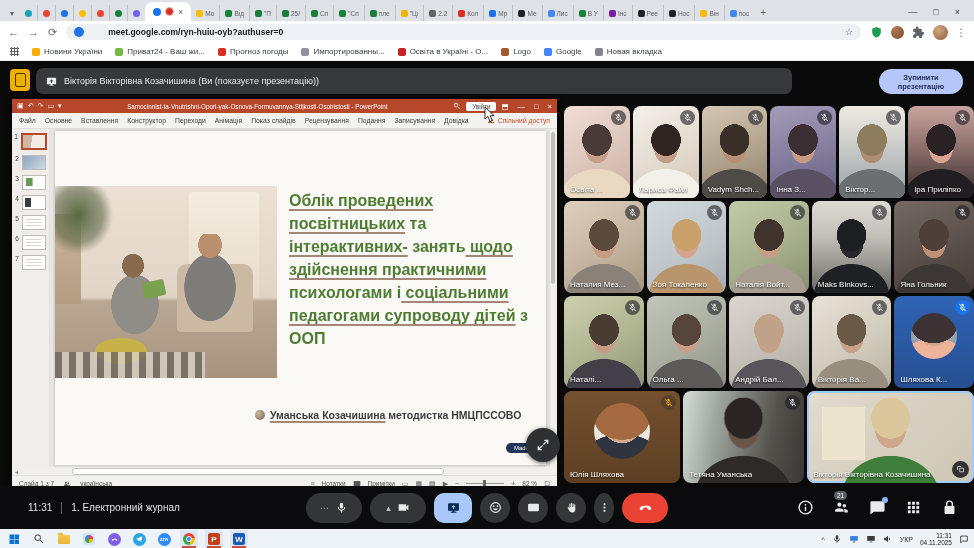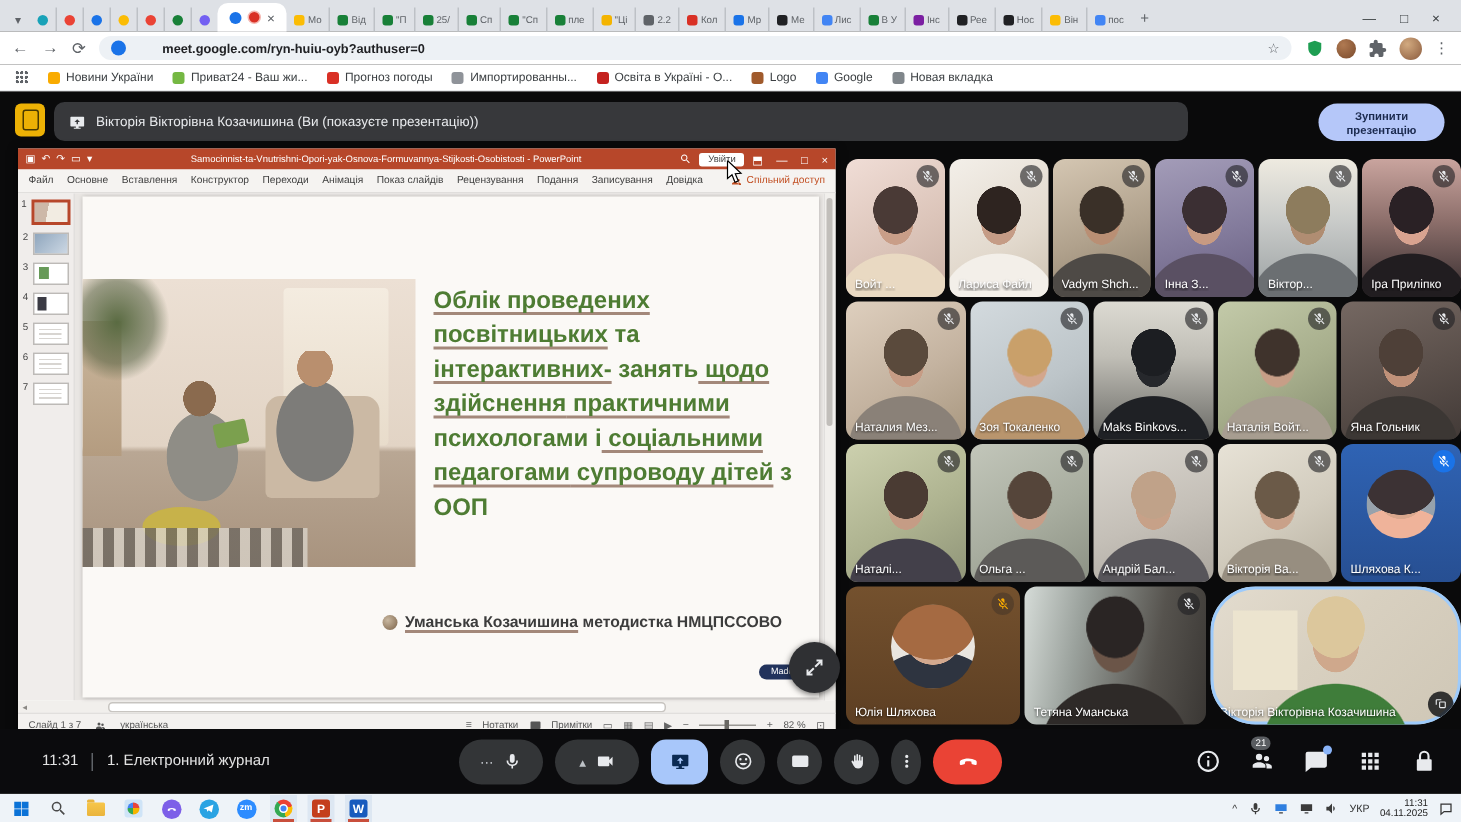--- a/index.html
+++ b/index.html
@@ -500,21 +500,21 @@
         <div class="prow">
           <div class="tile" style="background: linear-gradient(150deg, rgb(240, 221, 214) 0%, rgb(220, 197, 186) 55%, rgb(201, 176, 164) 100%);">
             <div class="sil" style="--hair: #4a3a36; --skin: #c99e88; --body: #e9d9c2;"></div>
             <div class="mic mic-default">
               <span class="ic">
                 <svg viewBox="0 0 24 24" style="width: 100%; height: 100%; display: block;">
                   <path fill="currentColor" d="M15 11.2V5a3 3 0 0 0-6 0v.3l6 5.9zM4.4 2.6L3 4l6 6v1a3 3 0 0 0 4.7 2.5l1.5 1.5A5 5 0 0 1 7 11H5a7 7 0 0 0 6 6.9V21h2v-3.1c.8-.1 1.6-.4 2.3-.8l4.7 4.7 1.4-1.4zM17 11h2a7 7 0 0 1-1.2 3.9l-1.5-1.5c.45-.7.7-1.5.7-2.4z"></path>
                 </svg>
               </span>
             </div>
-            <div class="pname">Войт ...</div>
+            <div class="pname">Освіта ...</div>
           </div>
           <div class="tile" style="background: linear-gradient(150deg, rgb(243, 239, 233) 0%, rgb(226, 217, 205) 60%, rgb(205, 194, 178) 100%);">
             <div class="sil" style="--hair: #2e2420; --skin: #c59c86; --body: #f3efe9;"></div>
             <div class="mic mic-default">
               <span class="ic">
                 <svg viewBox="0 0 24 24" style="width: 100%; height: 100%; display: block;">
                   <path fill="currentColor" d="M15 11.2V5a3 3 0 0 0-6 0v.3l6 5.9zM4.4 2.6L3 4l6 6v1a3 3 0 0 0 4.7 2.5l1.5 1.5A5 5 0 0 1 7 11H5a7 7 0 0 0 6 6.9V21h2v-3.1c.8-.1 1.6-.4 2.3-.8l4.7 4.7 1.4-1.4zM17 11h2a7 7 0 0 1-1.2 3.9l-1.5-1.5c.45-.7.7-1.5.7-2.4z"></path>
                 </svg>
               </span>
             </div>
@@ -581,41 +581,41 @@
             <div class="sil" style="--hair: #c9a06a; --skin: #d3a68c; --body: #b9956d;"></div>
             <div class="mic mic-default">
               <span class="ic">
                 <svg viewBox="0 0 24 24" style="width: 100%; height: 100%; display: block;">
                   <path fill="currentColor" d="M15 11.2V5a3 3 0 0 0-6 0v.3l6 5.9zM4.4 2.6L3 4l6 6v1a3 3 0 0 0 4.7 2.5l1.5 1.5A5 5 0 0 1 7 11H5a7 7 0 0 0 6 6.9V21h2v-3.1c.8-.1 1.6-.4 2.3-.8l4.7 4.7 1.4-1.4zM17 11h2a7 7 0 0 1-1.2 3.9l-1.5-1.5c.45-.7.7-1.5.7-2.4z"></path>
                 </svg>
               </span>
             </div>
             <div class="pname">Зоя Токаленко</div>
           </div>
+          <div class="tile" style="background: linear-gradient(150deg, rgb(195, 202, 169) 0%, rgb(167, 174, 140) 55%, rgb(135, 142, 112) 100%);">
+            <div class="sil" style="--hair: #3f332c; --skin: #c79e87; --body: #a79d90;"></div>
+            <div class="mic mic-default">
+              <span class="ic">
+                <svg viewBox="0 0 24 24" style="width: 100%; height: 100%; display: block;">
+                  <path fill="currentColor" d="M15 11.2V5a3 3 0 0 0-6 0v.3l6 5.9zM4.4 2.6L3 4l6 6v1a3 3 0 0 0 4.7 2.5l1.5 1.5A5 5 0 0 1 7 11H5a7 7 0 0 0 6 6.9V21h2v-3.1c.8-.1 1.6-.4 2.3-.8l4.7 4.7 1.4-1.4zM17 11h2a7 7 0 0 1-1.2 3.9l-1.5-1.5c.45-.7.7-1.5.7-2.4z"></path>
+                </svg>
+              </span>
+            </div>
+            <div class="pname">Наталія Войт...</div>
+          </div>
           <div class="tile" style="background: linear-gradient(rgb(220, 218, 210) 0%, rgb(192, 190, 182) 40%, rgb(106, 106, 102) 100%);">
             <div class="sil" style="--hair: #1c1e22; --skin: #26282c; --body: #1f2125;"></div>
             <div class="mic mic-default">
               <span class="ic">
                 <svg viewBox="0 0 24 24" style="width: 100%; height: 100%; display: block;">
                   <path fill="currentColor" d="M15 11.2V5a3 3 0 0 0-6 0v.3l6 5.9zM4.4 2.6L3 4l6 6v1a3 3 0 0 0 4.7 2.5l1.5 1.5A5 5 0 0 1 7 11H5a7 7 0 0 0 6 6.9V21h2v-3.1c.8-.1 1.6-.4 2.3-.8l4.7 4.7 1.4-1.4zM17 11h2a7 7 0 0 1-1.2 3.9l-1.5-1.5c.45-.7.7-1.5.7-2.4z"></path>
                 </svg>
               </span>
             </div>
             <div class="pname">Maks Binkovs...</div>
-          </div>
-          <div class="tile" style="background: linear-gradient(150deg, rgb(195, 202, 169) 0%, rgb(167, 174, 140) 55%, rgb(135, 142, 112) 100%);">
-            <div class="sil" style="--hair: #3f332c; --skin: #c79e87; --body: #a79d90;"></div>
-            <div class="mic mic-default">
-              <span class="ic">
-                <svg viewBox="0 0 24 24" style="width: 100%; height: 100%; display: block;">
-                  <path fill="currentColor" d="M15 11.2V5a3 3 0 0 0-6 0v.3l6 5.9zM4.4 2.6L3 4l6 6v1a3 3 0 0 0 4.7 2.5l1.5 1.5A5 5 0 0 1 7 11H5a7 7 0 0 0 6 6.9V21h2v-3.1c.8-.1 1.6-.4 2.3-.8l4.7 4.7 1.4-1.4zM17 11h2a7 7 0 0 1-1.2 3.9l-1.5-1.5c.45-.7.7-1.5.7-2.4z"></path>
-                </svg>
-              </span>
-            </div>
-            <div class="pname">Наталія Войт...</div>
           </div>
           <div class="tile" style="background: linear-gradient(160deg, rgb(117, 104, 98) 0%, rgb(90, 79, 74) 55%, rgb(66, 58, 55) 100%);">
             <div class="sil" style="--hair: #4e4038; --skin: #c09179; --body: #3c3734;"></div>
             <div class="mic mic-default">
               <span class="ic">
                 <svg viewBox="0 0 24 24" style="width: 100%; height: 100%; display: block;">
                   <path fill="currentColor" d="M15 11.2V5a3 3 0 0 0-6 0v.3l6 5.9zM4.4 2.6L3 4l6 6v1a3 3 0 0 0 4.7 2.5l1.5 1.5A5 5 0 0 1 7 11H5a7 7 0 0 0 6 6.9V21h2v-3.1c.8-.1 1.6-.4 2.3-.8l4.7 4.7 1.4-1.4zM17 11h2a7 7 0 0 1-1.2 3.9l-1.5-1.5c.45-.7.7-1.5.7-2.4z"></path>
                 </svg>
               </span>
             </div>
@@ -695,21 +695,21 @@
             <div class="sil" style="--hair: #2a2524; --skin: #6b5548; --body: #2e2a28;"></div>
             <div class="mic mic-default">
               <span class="ic">
                 <svg viewBox="0 0 24 24" style="width: 100%; height: 100%; display: block;">
                   <path fill="currentColor" d="M15 11.2V5a3 3 0 0 0-6 0v.3l6 5.9zM4.4 2.6L3 4l6 6v1a3 3 0 0 0 4.7 2.5l1.5 1.5A5 5 0 0 1 7 11H5a7 7 0 0 0 6 6.9V21h2v-3.1c.8-.1 1.6-.4 2.3-.8l4.7 4.7 1.4-1.4zM17 11h2a7 7 0 0 1-1.2 3.9l-1.5-1.5c.45-.7.7-1.5.7-2.4z"></path>
                 </svg>
               </span>
             </div>
             <div class="pname">Тетяна Уманська</div>
           </div>
-          <div class="tile active" style="flex: 165 1 0px; background: linear-gradient(rgb(236, 228, 207), rgb(236, 228, 207)) 12% 42% / 26% 58% no-repeat, linear-gradient(135deg, rgb(227, 220, 207) 0%, rgb(216, 208, 192) 45%, rgb(207, 199, 182) 100%); border-radius: 30px;">
+          <div class="tile active" style="flex: 165 1 0px; background: linear-gradient(rgb(236, 228, 207), rgb(236, 228, 207)) 12% 42% / 26% 58% no-repeat, linear-gradient(135deg, rgb(227, 220, 207) 0%, rgb(216, 208, 192) 45%, rgb(207, 199, 182) 100%);">
             <div class="sil" style="--hair: #dcc79c; --skin: #cfa88c; --body: #3f7d3a;"></div>
             <div class="pip">
               <span class="ic">
                 <svg viewBox="0 0 24 24" style="width: 100%; height: 100%; display: block;">
                   <path fill="currentColor" d="M19 7h-8a2 2 0 0 0-2 2v8a2 2 0 0 0 2 2h8a2 2 0 0 0 2-2V9a2 2 0 0 0-2-2zm0 10h-8V9h8zM5 5h8V3H5a2 2 0 0 0-2 2v8h2z"></path>
                 </svg>
               </span>
             </div>
             <div class="pname">Вікторія Вікторівна Козачишина</div>
           </div>

